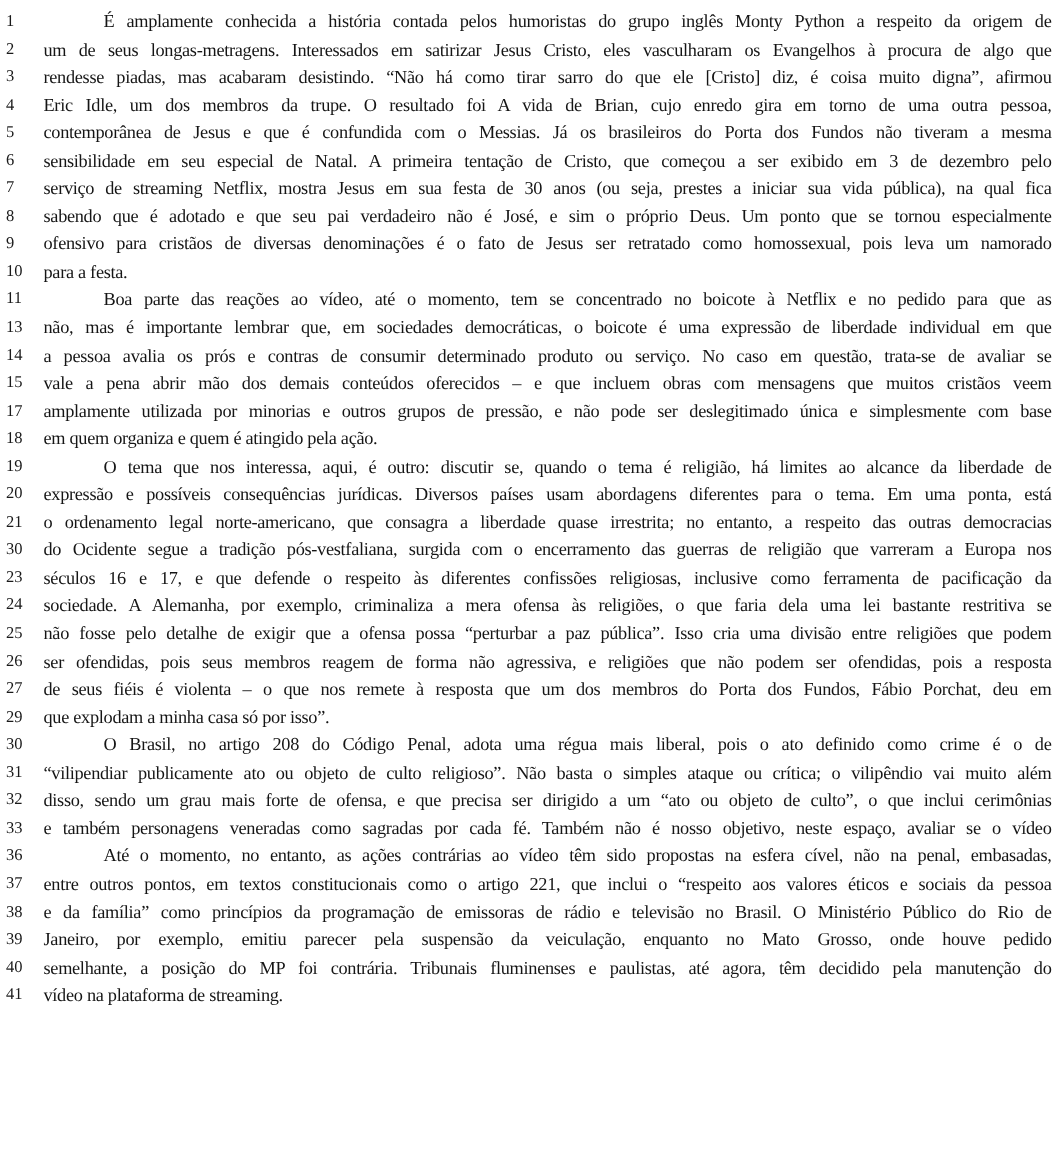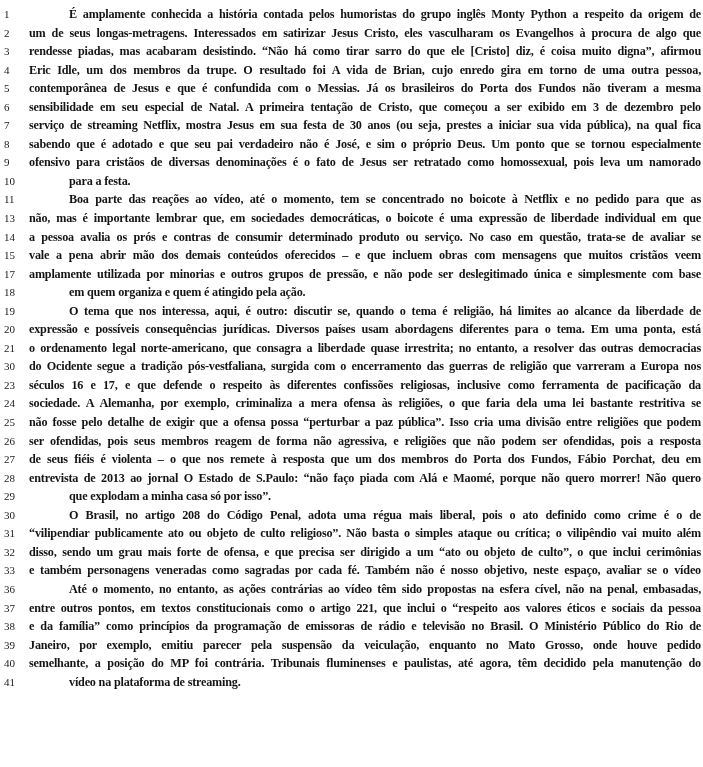--- a/index.html
+++ b/index.html
@@ -31,24 +31,23 @@
   .txt {
     flex: 1 1 auto;
     box-sizing: border-box;
     padding-right: 2px;
     font-size: 12.2px;
     letter-spacing: -0.2px;
     text-align: justify;
     text-align-last: justify;
     white-space: normal;
     overflow: hidden;
-    font-weight: bold;
   }
   .line.indent .txt { text-indent: 40px; }
-  .line.para-end .txt { text-align-last: left; margin-left: 40px; }
+  .line.para-end .txt { text-align-last: left; }
 </style>
 </head>
 <body>
 
 <div class="page">
   <div id="text-body">
       <div class="line indent">
         <span class="num">1</span>
         <span class="txt">É amplamente conhecida a história contada pelos humoristas do grupo inglês Monty Python a respeito da origem de</span>
       </div>
@@ -115,21 +114,21 @@
       <div class="line indent">
         <span class="num">19</span>
         <span class="txt">O tema que nos interessa, aqui, é outro: discutir se, quando o tema é religião, há limites ao alcance da liberdade de</span>
       </div>
       <div class="line">
         <span class="num">20</span>
         <span class="txt">expressão e possíveis consequências jurídicas. Diversos países usam abordagens diferentes para o tema. Em uma ponta, está</span>
       </div>
       <div class="line">
         <span class="num">21</span>
-        <span class="txt">o ordenamento legal norte-americano, que consagra a liberdade quase irrestrita; no entanto, a resolver das outras democracias</span>
+        <span class="txt">o ordenamento legal norte-americano, que consagra a liberdade quase irrestrita; no entanto, a respeito das outras democracias</span>
       </div>
       <div class="line">
         <span class="num">30</span>
         <span class="txt">do Ocidente segue a tradição pós-vestfaliana, surgida com o encerramento das guerras de religião que varreram a Europa nos</span>
       </div>
       <div class="line">
         <span class="num">23</span>
         <span class="txt">séculos 16 e 17, e que defende o respeito às diferentes confissões religiosas, inclusive como ferramenta de pacificação da</span>
       </div>
       <div class="line">
@@ -140,24 +139,20 @@
         <span class="num">25</span>
         <span class="txt">não fosse pelo detalhe de exigir que a ofensa possa “perturbar a paz pública”. Isso cria uma divisão entre religiões que podem</span>
       </div>
       <div class="line">
         <span class="num">26</span>
         <span class="txt">ser ofendidas, pois seus membros reagem de forma não agressiva, e religiões que não podem ser ofendidas, pois a resposta</span>
       </div>
       <div class="line">
         <span class="num">27</span>
         <span class="txt">de seus fiéis é violenta – o que nos remete à resposta que um dos membros do Porta dos Fundos, Fábio Porchat, deu em</span>
-      </div>
-      <div class="line">
-        <span class="num">28</span>
-        <span class="txt">entrevista de 2013 ao jornal O Estado de S.Paulo: “não faço piada com Alá e Maomé, porque não quero morrer! Não quero</span>
       </div>
       <div class="line para-end">
         <span class="num">29</span>
         <span class="txt">que explodam a minha casa só por isso”.</span>
       </div>
       <div class="line indent">
         <span class="num">30</span>
         <span class="txt">O Brasil, no artigo 208 do Código Penal, adota uma régua mais liberal, pois o ato definido como crime é o de</span>
       </div>
       <div class="line">

